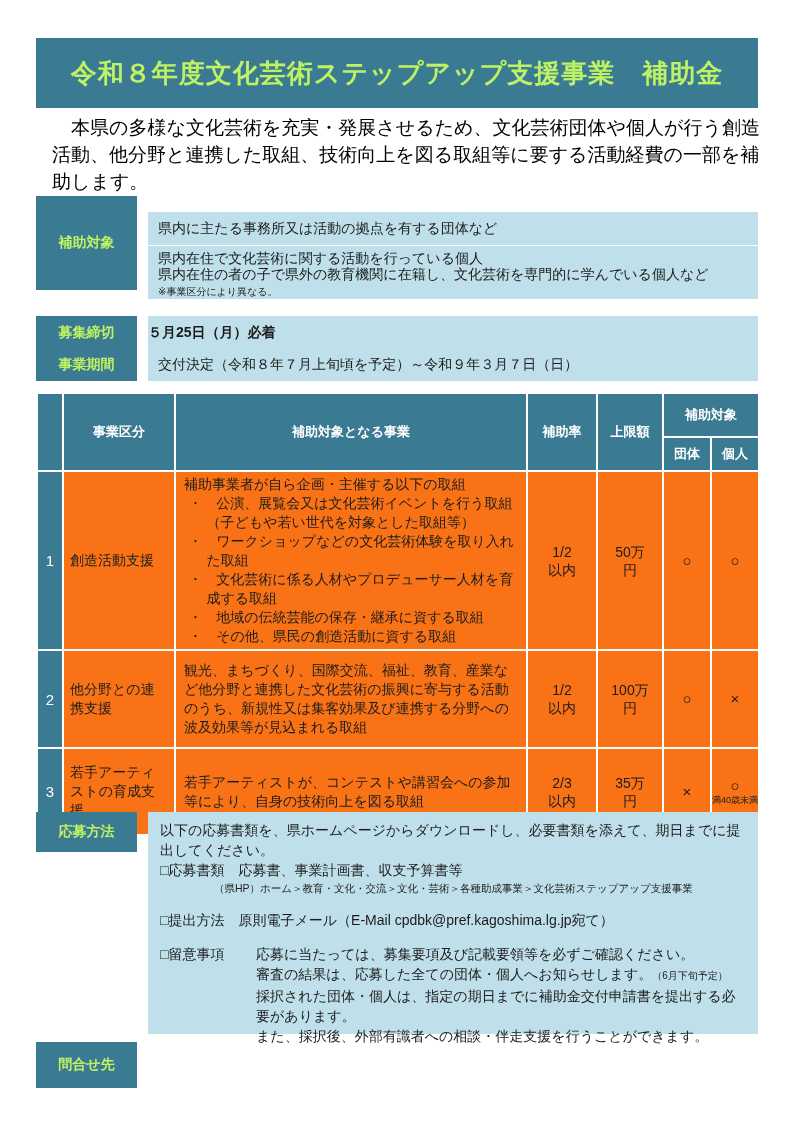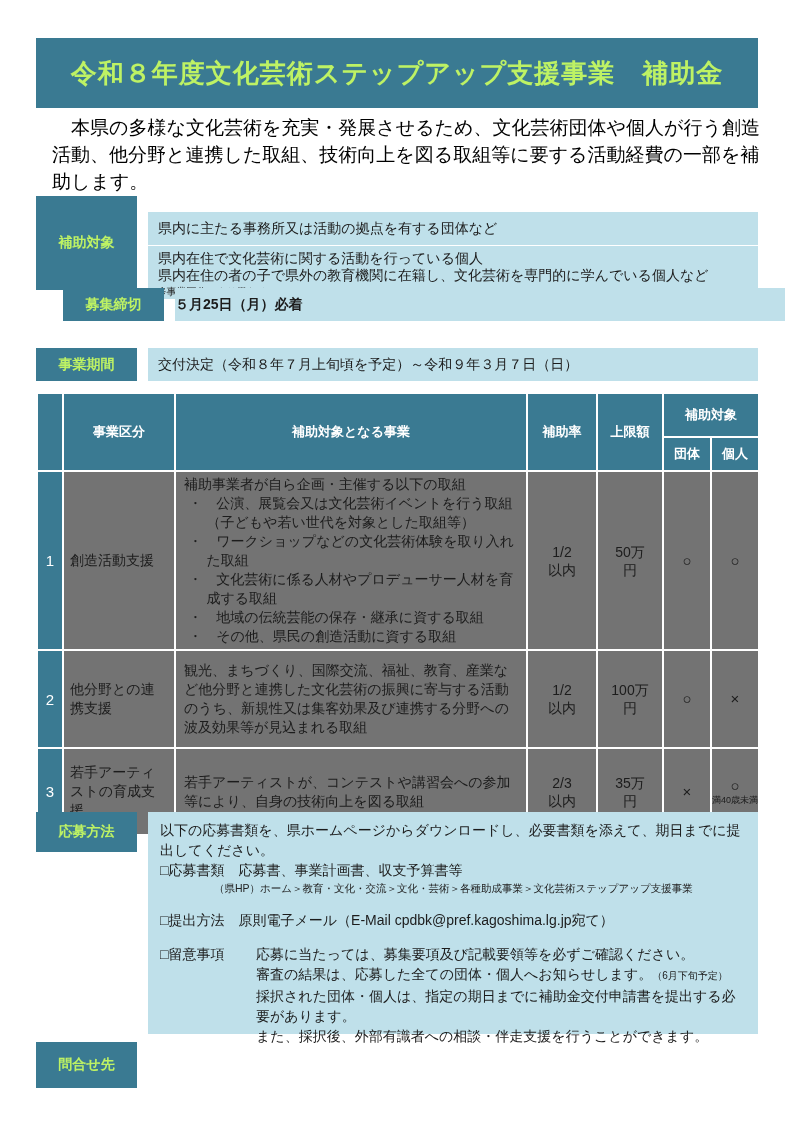--- a/index.html
+++ b/index.html
@@ -30,21 +30,21 @@
   .sec-content { position:absolute; left:112px; width:610px; }
   .small-note { font-size:10px; color:#222; margin-top:1px; }
 
   
   .subsidy-table {
     position:absolute; left:36px; top:392px; width:722px;
     border-collapse:collapse; table-layout:fixed; font-size:14px;
   }
   .subsidy-table th, .subsidy-table td { border:2px solid #ffffff; }
   .subsidy-table th { background:#3A7A92; color:#fff; font-size:13px; font-weight:bold; }
-  .subsidy-table td { background:#737373; color:#1c1c1c; vertical-align:middle; }
+  .subsidy-table td { background:#f97316; color:#1c1c1c; vertical-align:middle; }
   td.rownum { background:#3A7A92; color:#fff; text-align:center; font-size:15px; }
   td.cat { padding:14px 6px; font-size:14px; line-height:19px; }
   td.biz { padding:3px 8px; font-size:14px; line-height:19px; vertical-align:middle; }
   td.center { text-align:center; line-height:18px; }
   .bullet { padding-left:1.6em; text-indent:-1.3em; }
   .circle-mark { font-size:15px; line-height:16px; }
   .indiv-note { font-size:9px; line-height:11px; display:block; }
 
   
   .apply-line { font-size:14px; line-height:20px; }
@@ -75,26 +75,26 @@
     <span>令和８年度文化芸術ステップアップ支援事業　補助金</span>
   </div>
 
   <div class="intro">　本県の多様な文化芸術を充実・発展させるため、文化芸術団体や個人が行う創造活動、他分野と連携した取組、技術向上を図る取組等に要する活動経費の一部を補助します。</div>
 
   <div class="section" style="top:196px; height:94px;">
     <div class="sec-label teal" style="height:94px;">補助対象</div>
     <div class="sec-content lblue" style="top:0; height:33px; display:flex; align-items:center; padding:0 10px; font-size:14px;margin-top:16px;">県内に主たる事務所又は活動の拠点を有する団体など</div>
     <div class="sec-content lblue" style="top:50px; height:53px; padding:4px 10px;">
       <div style="font-size:14px; line-height:17px;">県内在住で文化芸術に関する活動を行っている個人</div>
-      <div style="font-size:14px; line-height:17px;">県内在住の者の子で県外の教育機関に在籍し、文化芸術を専門的に学んでいる個人など</div>
+      <div style="font-size:14px; line-height:17px;font-family:Liberation Mono, monospace;">県内在住の者の子で県外の教育機関に在籍し、文化芸術を専門的に学んでいる個人など</div>
       <div class="small-note">※事業区分により異なる。</div>
     </div>
   </div>
 
-  <div class="section" style="top:288px; height:33px;margin-left:27px;">
+  <div class="section" style="top:316px; height:33px;">
     <div class="sec-label teal" style="height:33px;">募集締切</div>
     <div class="sec-content lblue" style="top:0; height:33px; display:flex; align-items:center; padding:0 0; font-size:14px; font-weight:bold;">５月25日（月）必着</div>
   </div>
 
   <div class="section" style="top:348px; height:33px;">
     <div class="sec-label teal" style="height:33px;">事業期間</div>
     <div class="sec-content lblue" style="top:0; height:33px; display:flex; align-items:center; padding:0 10px; font-size:14px;">交付決定（令和８年７月上旬頃を予定）～令和９年３月７日（日）</div>
   </div>
 
   <table class="subsidy-table">

